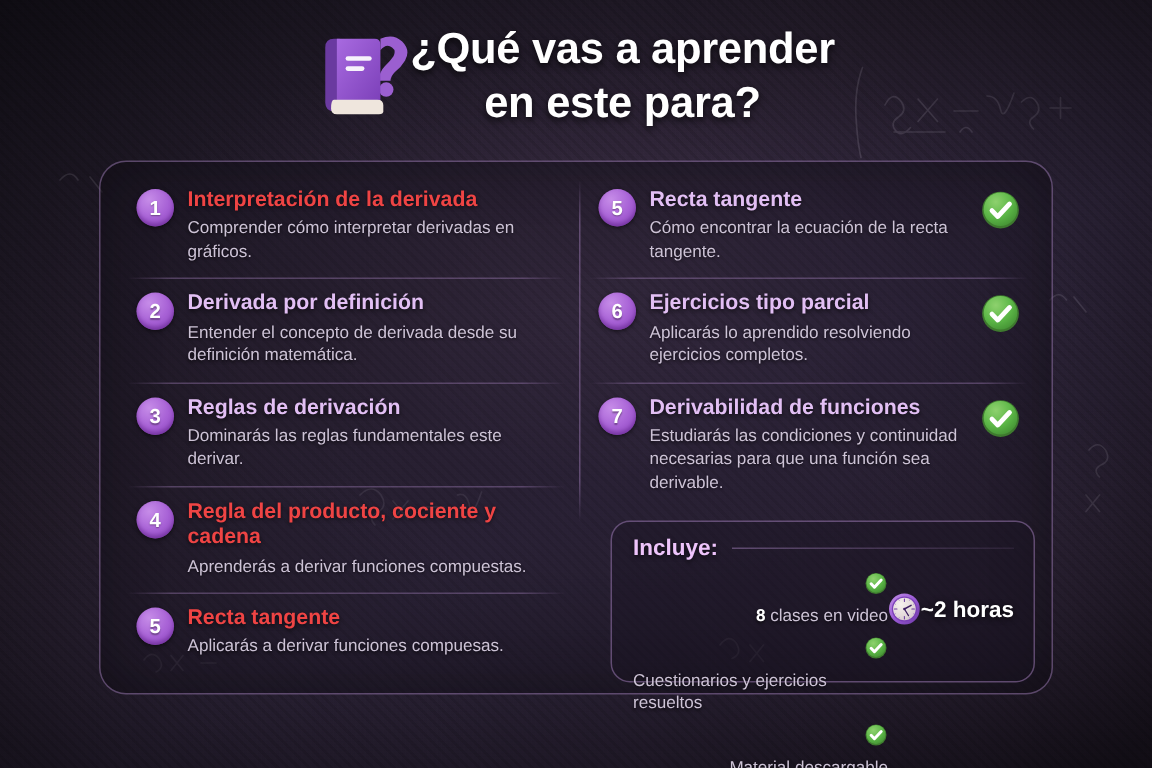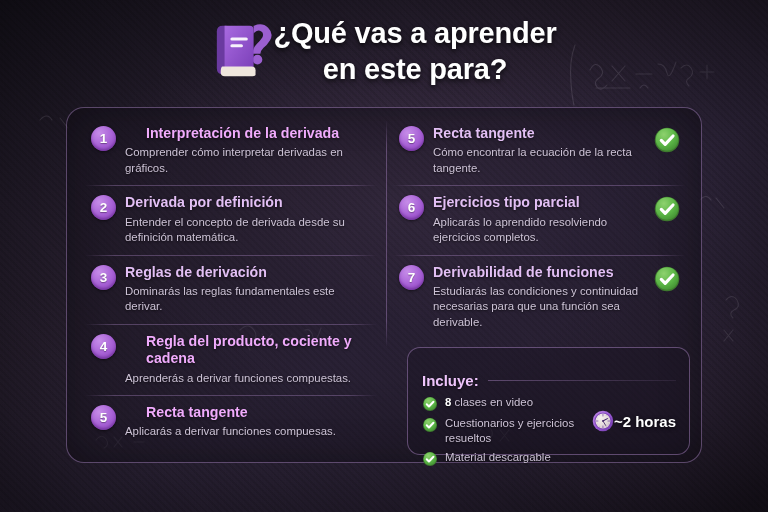--- a/index.html
+++ b/index.html
@@ -127,21 +127,21 @@
   }
 
   .itxt { flex: 1 1 auto; min-width: 0; }
   .ititle {
     font-size: 14.2px;
     font-weight: bold;
     line-height: 1.22;
     margin-bottom: 3px;
     text-shadow: 0 1px 3px rgba(0,0,0,0.6);
   }
-  .ititle.white  { color: #f0abfc; margin-left: 21px; }
+  .ititle.white  { color: #ef4444; }
   .ititle.lilac  { color: #e2bff4; }
   .idesc {
     font-size: 11.4px;
     line-height: 1.36;
     color: #cdc3d6;
     text-shadow: 0 1px 2px rgba(0,0,0,0.6);
   }
 
   .check {
     flex: 0 0 auto;
@@ -150,21 +150,21 @@
   }
 
   
   #incluye {
     position: absolute;
     left: 340px; top: 239px;
     width: 283px; height: 108px;
     border: 1px solid rgba(181,142,208,0.45);
     border-radius: 13px;
     background: rgba(24,18,31,0.34);
-    padding: 24px 13px 9px 14px;
+    padding: 9px 13px 9px 14px;
   }
   #incluye-head {
     display: flex;
     align-items: center;
     gap: 9px;
     margin-bottom: 6px;
   }
   #incluye-title {
     color: #eec4fb;
     font-size: 15px;
@@ -173,23 +173,24 @@
   }
   #incluye-rule {
     flex: 1 1 auto;
     height: 1px;
     background: linear-gradient(90deg, rgba(181,142,208,0.42) 0%, rgba(181,142,208,0.10) 100%);
   }
   #incluye-body { display: flex; align-items: flex-start; }
   #incluye-list { flex: 1 1 auto; }
   .inc-row {
     display: flex;
-    align-items: flex-start;
+    align-items: flex-end;
     gap: 7px;
     margin-bottom: 4px;
+    flex-direction: column;
   }
   .inc-check { flex: 0 0 auto; width: 16px; height: 16px; margin-top: 1px; }
   .inc-text {
     font-size: 11.4px;
     line-height: 1.32;
     color: #cdc3d6;
     text-shadow: 0 1px 2px rgba(0,0,0,0.6);
   }
   .inc-text b { color: #ffffff; font-weight: bold; }
 

